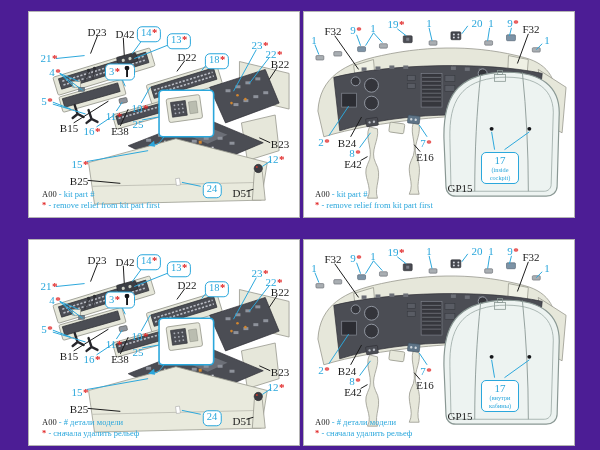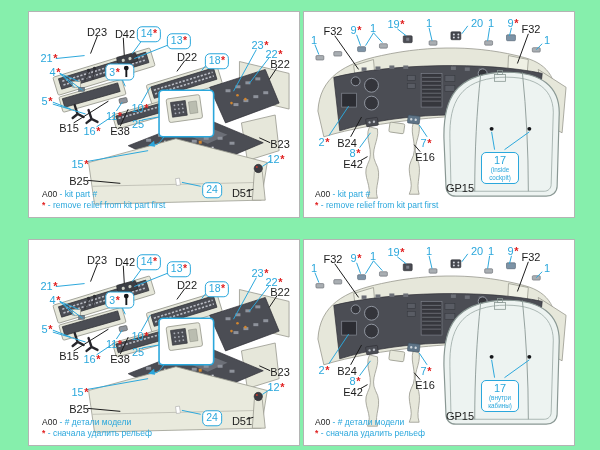--- a/index.html
+++ b/index.html
@@ -1,21 +1,21 @@
 <!DOCTYPE html>
 <html style="--cyan: #2aa7dc; --red: #e01f1f; --black: #1c1c1c; --frame: #b4b4b4; --pl: #e6e7da; --pe: #4b4d54;"><head>
 <meta charset="utf-8">
 <style>
   :root{
     --cyan:#2aa7dc; --red:#e01f1f; --black:#1c1c1c;
     --frame:#b4b4b4; --pl:#e6e7da; --pe:#4b4d54;
   }
   html,body{margin:0;padding:0;background:#fff;}
-  .page{position:relative;width:600px;height:450px;background:#86efac;overflow:hidden;
-        font-family:Liberation Sans, sans-serif;}
+  .page{position:relative;width:600px;height:450px;background:#4c1d95;overflow:hidden;
+        font-family:Liberation Serif, serif;}
   .quad{position:absolute;width:272px;height:207px;background:#fff;
         border:1px solid var(--frame);box-sizing:border-box;}
   .q-tl{left:28px;top:11px;} .q-tr{left:303px;top:11px;}
   .q-bl{left:28px;top:239px;} .q-br{left:303px;top:239px;}
   .art{position:absolute;left:0;top:0;width:100%;height:100%;}
   .labels{position:absolute;left:0;top:0;width:100%;height:100%;}
   .lbl{position:absolute;transform:translate(-50%,-50%);white-space:nowrap;
        font-size:11px;line-height:1;display:flex;align-items:center;}
   .lbl.num{color:var(--cyan);}
   .lbl.part{color:var(--black);}

